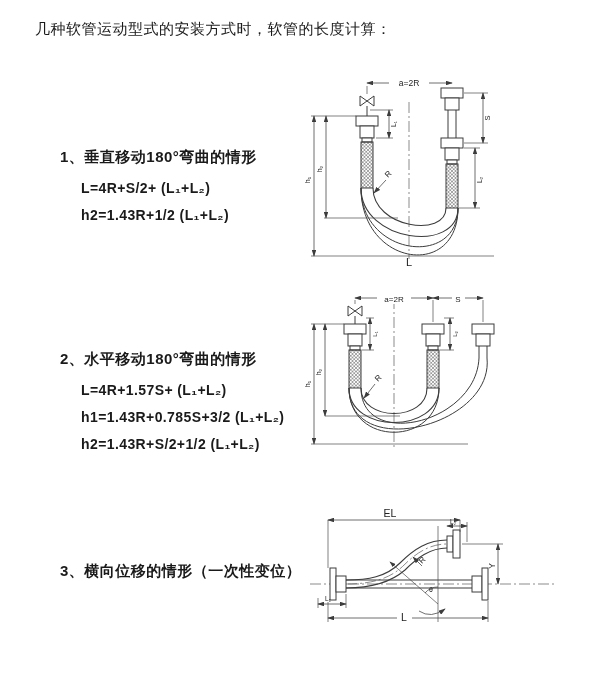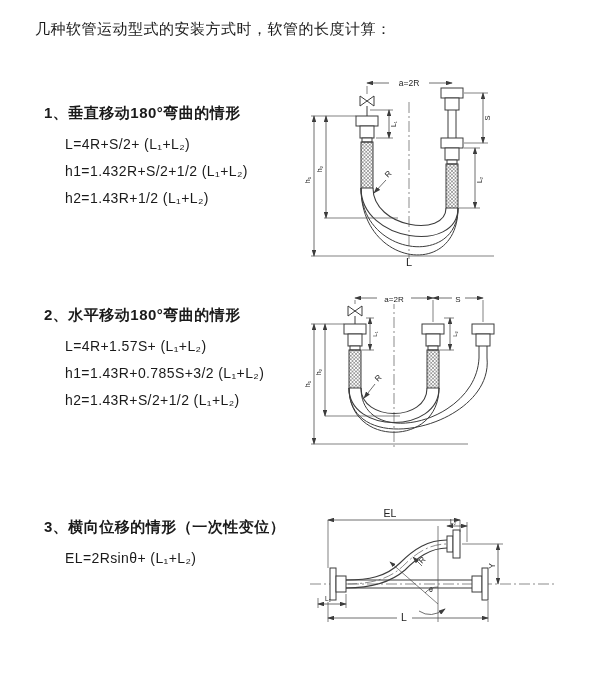--- a/index.html
+++ b/index.html
@@ -5,25 +5,25 @@
   html,body{margin:0;padding:0;}
   body{
     width:600px;height:675px;background:#ffffff;position:relative;overflow:hidden;
     font-family:"Liberation Sans","DejaVu Sans",sans-serif;color:#1a1a1a;
     -webkit-font-smoothing:antialiased;
   }
   .title{
     position:absolute;left:35px;top:20px;font-size:15px;font-weight:400;
     letter-spacing:.5px;white-space:nowrap;
   }
-  .sec{position:absolute;left:44px;}
+  .sec{position:absolute;left:60px;margin-top:44px;}
   .sec .heading{font-size:15px;font-weight:700;letter-spacing:.5px;white-space:nowrap;}
   .sec .formulas{padding-left:21px;margin-top:7px;}
   .sec .f{
-    font-size:14px;font-weight:400;letter-spacing:.4px;height:27px;
+    font-size:14px;font-weight:700;letter-spacing:.4px;height:27px;
     display:flex;align-items:center;white-space:nowrap;
   }
   #sec1{top:104px;}
   #sec2{top:306px;}
   #sec3{top:518px;}
   svg.diagram{position:absolute;}
   #diagram1{left:298px;top:66px;}
   #diagram2{left:300px;top:284px;}
   #diagram3{left:298px;top:498px;}
   svg .draw{stroke:#3c3c3c;stroke-width:1;fill:none;}
@@ -38,38 +38,36 @@
 </style>
 </head>
 <body>
 
 <div class="title">几种软管运动型式的安装方式时，软管的长度计算：</div>
 
 <div class="sec" id="sec1">
   <div class="heading">1、垂直移动180°弯曲的情形</div>
   <div class="formulas">
     <div class="f">L=4R+S/2+ (L₁+L₂)</div>
-    <div class="f">h1=1.432R+S/2+1/2 (L₁+L₂)</div>
     <div class="f">h2=1.43R+1/2 (L₁+L₂)</div>
   </div>
 </div>
 
 <div class="sec" id="sec2">
   <div class="heading">2、水平移动180°弯曲的情形</div>
   <div class="formulas">
     <div class="f">L=4R+1.57S+ (L₁+L₂)</div>
     <div class="f">h1=1.43R+0.785S+3/2 (L₁+L₂)</div>
     <div class="f">h2=1.43R+S/2+1/2 (L₁+L₂)</div>
   </div>
 </div>
 
 <div class="sec" id="sec3">
   <div class="heading">3、横向位移的情形（一次性变位）</div>
   <div class="formulas">
-    <div class="f">EL=2Rsinθ+ (L₁+L₂)</div>
   </div>
 </div>
 
 <svg id="diagram1" class="diagram" width="298" height="202" viewBox="0 0 298 202">
   <defs>
     <marker id="d1e" markerWidth="9" markerHeight="6" refX="8" refY="3" orient="auto">
         <path d="M0,0L9,3L0,6z" fill="#3c3c3c"></path>
       </marker>
     <marker id="d1s" markerWidth="9" markerHeight="6" refX="1" refY="3" orient="auto">
         <path d="M9,0L0,3L9,6z" fill="#3c3c3c"></path>

